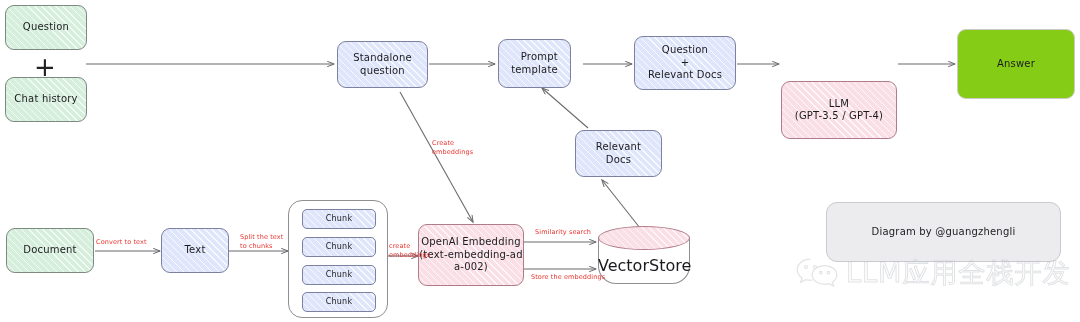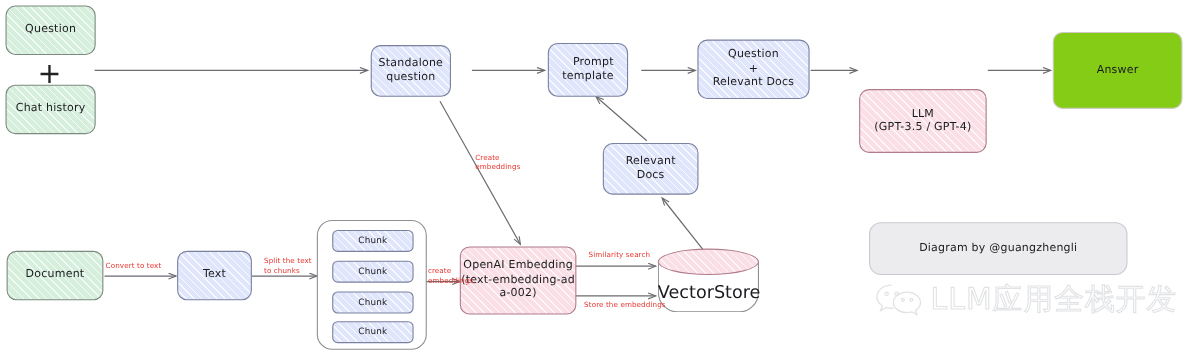--- a/index.html
+++ b/index.html
@@ -121,36 +121,36 @@
     <path d="M523,269 L596,269"></path>
   </g>
 </svg>
 
 <div class="node hatch-green" style="left:5px;top:5px;width:82px;height:45px;">Question</div>
 
 <div class="plus" style="left:34px;top:54px;">+</div>
 
 <div class="node hatch-green" style="left:5px;top:77px;width:82px;height:45px;">Chat history</div>
 
-<div class="node hatch-blue" style="left:337px;top:41px;width:73px;height:47px;">Standalone
+<div class="node hatch-blue" style="left:337px;top:41px;width:91px;height:47px;">Standalone
 question</div>
 
 <div class="node hatch-blue" style="left:498px;top:39px;width:73px;height:49px;text-align:right;">Prompt
 template</div>
 
 <div class="node hatch-blue" style="left:634px;top:36px;width:102px;height:54px;">Question
 +
 Relevant Docs</div>
 
 <div class="node hatch-pink" style="left:781px;top:33px;width:116px;height:58px;margin-top:48px;">LLM
 (GPT-3.5 / GPT-4)</div>
 
 <div class="node solid-green" style="left:957px;top:29px;width:118px;height:70px;">Answer</div>
 
-<div class="node hatch-blue" style="left:548px;top:130px;width:87px;height:47px;">Relevant
+<div class="node hatch-blue" style="left:575px;top:130px;width:87px;height:47px;">Relevant
 Docs</div>
 
 <div class="node hatch-green" style="left:6px;top:228px;width:88px;height:45px;">Document</div>
 
 <div class="node hatch-blue" style="left:161px;top:228px;width:68px;height:45px;">Text</div>
 
 <div class="chunk-wrap" style="left:288px;top:200px;width:100px;height:118px;">
   <div class="node hatch-blue" style="left:13px;top:8px;width:74px;height:20px;font-size:8px;border-radius:5px;">Chunk</div>
   <div class="node hatch-blue" style="left:13px;top:36px;width:74px;height:20px;font-size:8px;border-radius:5px;">Chunk</div>
   <div class="node hatch-blue" style="left:13px;top:64px;width:74px;height:20px;font-size:8px;border-radius:5px;">Chunk</div>
@@ -160,21 +160,21 @@
 <div class="node hatch-pink" style="left:418px;top:224px;width:106px;height:62px;font-size:10px;">OpenAI Embedding
 (text-embedding-ad
 a-002)</div>
 
 <div class="vstore" style="left:598px;top:226px;width:92px;height:58px;">
   <div class="cyl-body"></div>
   <div class="cyl-top"></div>
   <div class="cyl-label">VectorStore</div>
 </div>
 
-<div class="node plain-gray credit" style="left:790px;top:202px;width:235px;height:48px;border-radius:11px;">Diagram by @guangzhengli</div>
+<div class="node plain-gray credit" style="left:826px;top:202px;width:235px;height:60px;border-radius:11px;">Diagram by @guangzhengli</div>
 
 <div class="edge-label" style="left:96px;top:238px;">Convert to text</div>
 
 <div class="edge-label" style="left:240px;top:233px;">Split the text
 to chunks</div>
 
 <div class="edge-label" style="left:389px;top:242px;">create
 embeddings</div>
 
 <div class="edge-label" style="left:432px;top:139px;">Create

